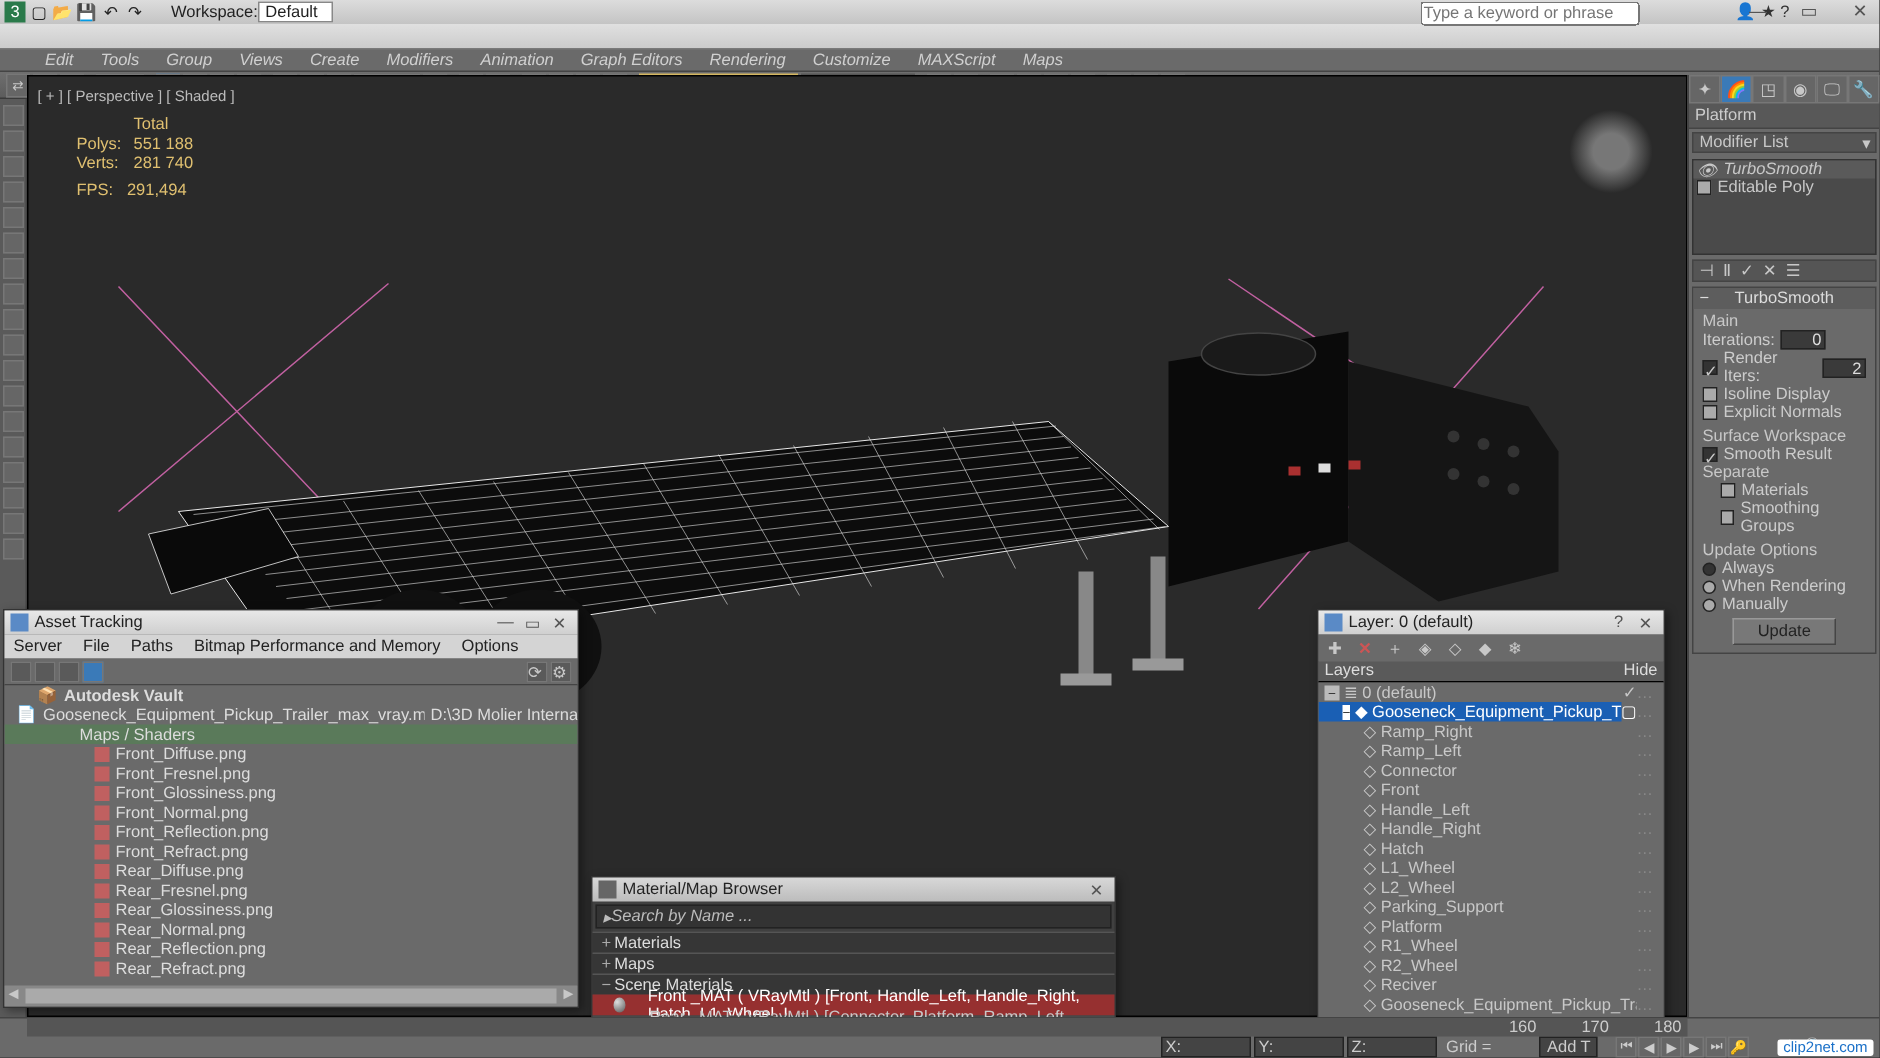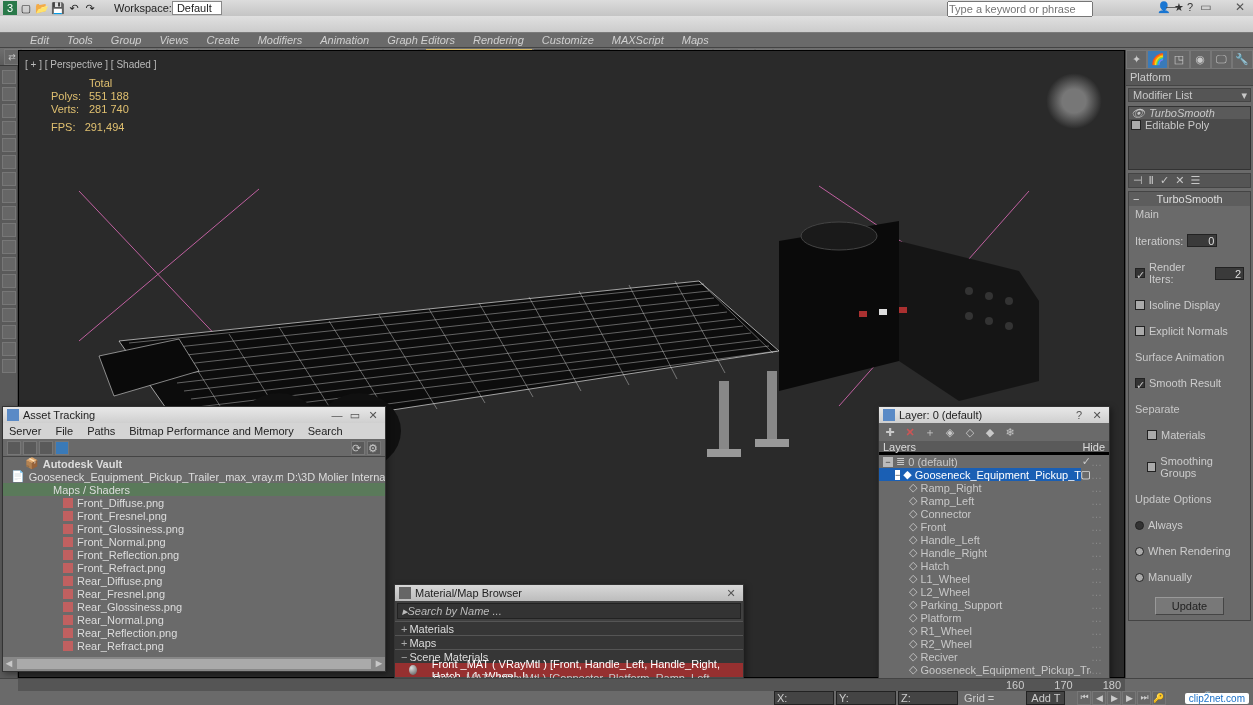--- a/index.html
+++ b/index.html
@@ -54,21 +54,21 @@
 .mod-dd { margin:2px; border:1px solid #444; background:#555; height:14px; display:flex; align-items:center; padding:0 4px; position:relative}
 .mod-dd::after{content:"▾"; position:absolute; right:3px;}
 .modstack { margin:2px; background:#4a4a4a; border:1px solid #333; height:64px; }
 .modstack .mrow { display:flex; align-items:center; height:12px; padding:0 2px; gap:4px; }
 .modstack .mrow.hl { background:#5a5a5a; font-style:italic; }
 .pin-row{height:15px;background:#555;margin:1px 2px;border:1px solid #444;display:flex;align-items:center;gap:6px;padding:0 4px}
 .rollout { margin:2px; border:1px solid #444; background:#6a6a6a; }
 .rollout .rhead { text-align:center; background:#5d5d5d; color:#ddd; padding:1px 0; position:relative;}
 .rollout .rhead::before{content:"−";position:absolute;left:4px;}
 .rollout .rbody { padding:2px 6px; }
-.fld { display:flex; align-items:center; margin:14px 0; gap:4px;}
+.fld { display:flex; align-items:center; margin:0 0; gap:4px;}
 .fld label { color:#ccc;}
 .spin { background:#3a3a3a; border:1px solid #222; width:30px; padding:0 2px; text-align:right; height:13px; color:#ddd;}
 .chk { width:10px; height:10px; border:1px solid #222; background:#aaa; display:inline-block; }
 .radio { width:9px; height:9px; border:1px solid #222; border-radius:50%; display:inline-block; background:#aaa;}
 .btn { background:#787878; border:1px outset #999; text-align:center; padding:2px 0; margin:3px 20px; color:#222;}
 
 
 .status { position:absolute; left:0; right:0; bottom:0; height:27px; background:#6a6a6a; display:flex; flex-direction:column; border-top:1px solid #444;}
 .timeline { height:12px; background:#555; position:relative; margin-left:18px; margin-right:128px; display:flex; align-items:flex-end; padding:0 4px; color:#ccc; font-size:9px; gap:30px; overflow:hidden;}
 .statusrow { height:15px; display:flex; align-items:center; padding:0 4px; gap:6px; font-size:10px; color:#ccc;}
@@ -96,21 +96,21 @@
 .dlg .row.vault { font-weight:bold;}
 .dlg .row .ind { display:inline-block; }
 .dlg .row .fic { width:10px;height:10px; background:#c06060; display:inline-block;}
 .dlg .sb { height:14px; background:#888; display:flex; }
 .dlg .sb .track{ flex:1; background:#aaa; margin:2px;}
 
 
 .layerstb { height:18px; background:#6a6a6a; display:flex; align-items:center; gap:6px; padding:0 4px; }
 .layerstb .b { width:14px;height:14px; display:flex;align-items:center;justify-content:center; }
 .layerstb .b.x { color:#c55; font-weight:bold;}
-.lay-hdr{height:14px;background:#5a5a5a;display:flex;color:#ddd;border-bottom:3px solid #000000}
+.lay-hdr{height:14px;background:#5a5a5a;display:flex;color:#ddd;border-bottom:1px solid #000000}
 .lay-hdr .lc1{flex:1;padding:0 4px}
 .lay-hdr .lc2{width:36px;padding:0 4px;text-align:right}
 .lay-list{flex:1;background:#6a6a6a;overflow:hidden}
 .lay-row{height:13px;display:flex;align-items:center;padding-right:6px}
 .lay-row .tree{display:flex;align-items:center;gap:3px;padding-left:4px;flex:1;white-space:nowrap;overflow:hidden}
 .lay-row.sel .tree{background:#1a5fb4;color:#fff}
 .lay-row .dots{color:#888;letter-spacing:1px}
 .lay-row .glyph{width:10px;height:10px;display:inline-flex;align-items:center;justify-content:center;font-size:9px;color:#333;background:#bbb}
 
 
@@ -319,21 +319,21 @@
           <span class="spin">2</span>
         </div>
       <div class="fld">
           <span class="chk"></span>
           <label>Isoline Display</label>
         </div>
       <div class="fld">
           <span class="chk"></span>
           <label>Explicit Normals</label>
         </div>
-      <div style="margin-top:4px">Surface Animation</div>
+      <div style="margin-top:4px">Surface Workspace</div>
       <div class="fld">
           <span class="chk" style="background:#333">✓</span>
           <label>Smooth Result</label>
         </div>
       <div>Separate</div>
       <div class="fld" style="margin-left:12px">
           <span class="chk"></span>
           <label>Materials</label>
         </div>
       <div class="fld" style="margin-left:12px">
@@ -366,21 +366,21 @@
         <span>—</span>
         <span>▭</span>
         <span>✕</span>
       </span>
   </div>
   <div class="dmenu">
     <span>Server</span>
     <span>File</span>
     <span>Paths</span>
     <span>Bitmap Performance and Memory</span>
-    <span>Search</span>
+    <span>Options</span>
   </div>
   <div class="dtb">
       <span class="b"></span>
       <span class="b"></span>
       <span class="b"></span>
       <span class="b" style="background:#3a7ab8"></span>
       <span style="flex:1"></span>
       <span class="b">⟳</span>
       <span class="b">⚙</span>
     </div>

